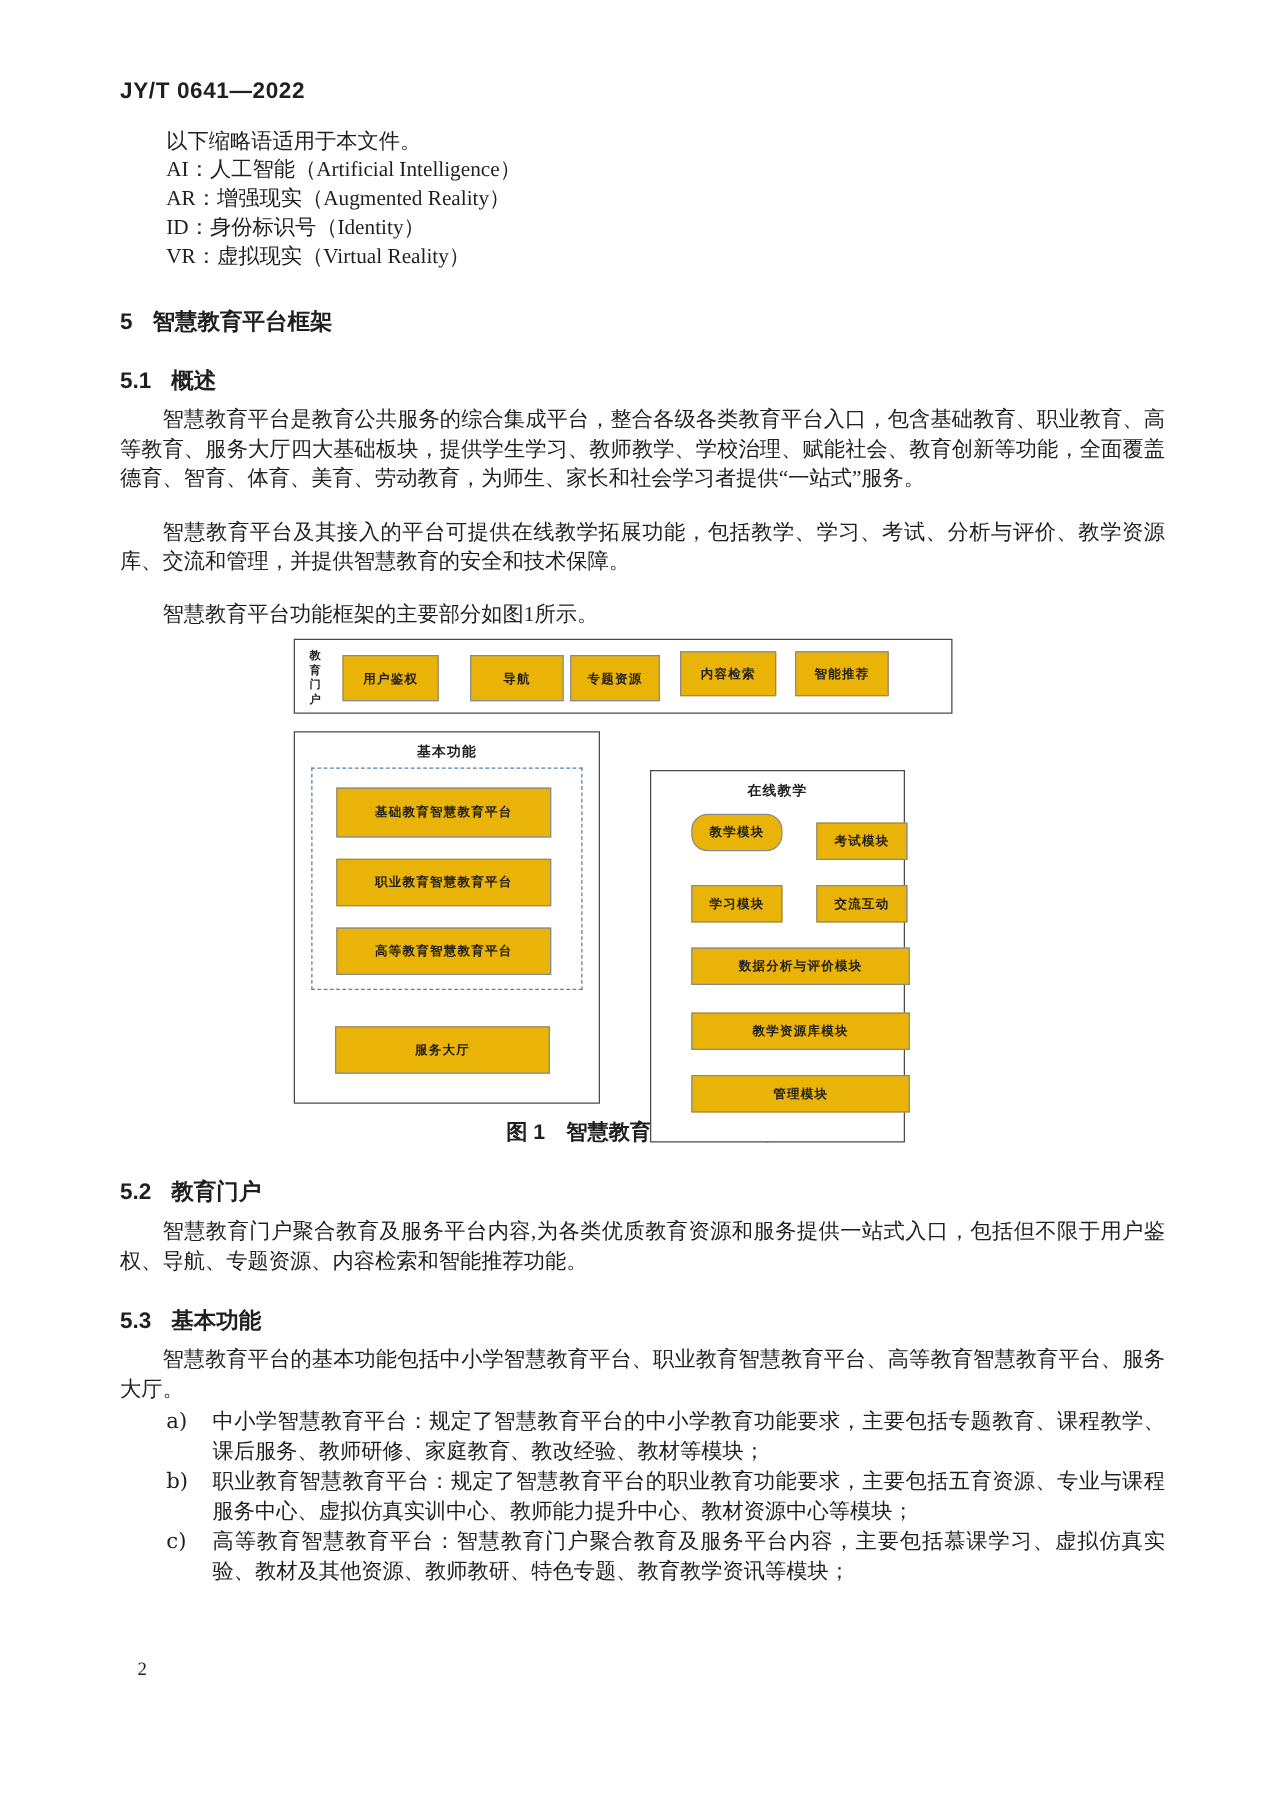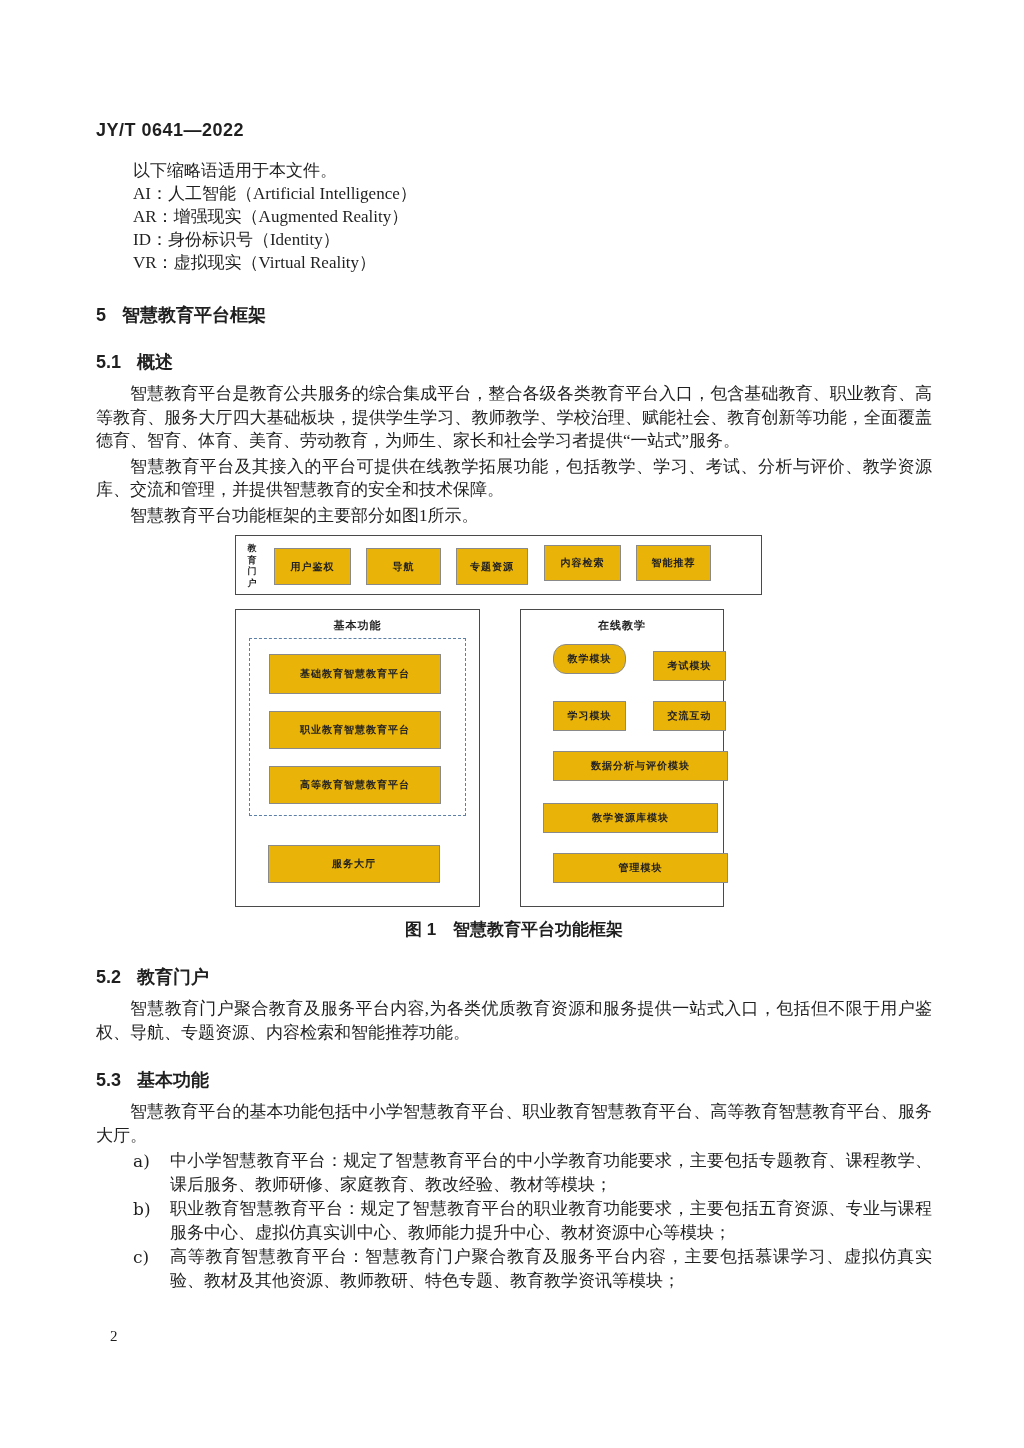--- a/index.html
+++ b/index.html
@@ -11,21 +11,21 @@
     width: 1024px;
     height: 1448px;
     position: relative;
     overflow: hidden;
     font-family: "Liberation Serif", "DejaVu Serif", serif;
     color: #1f1f1f;
   }
   .page {
     position: absolute;
     inset: 0;
-    padding: 120px 92px 0 96px;
+    padding: 62px 92px 0 96px;
     box-sizing: border-box;
   }
   
   .doc-header {
     font-family: "Liberation Sans", sans-serif;
     font-weight: bold;
     font-size: 18px;
     letter-spacing: 0.5px;
   }
   
@@ -46,21 +46,21 @@
   .h-section { margin-top: 25px; }
   .h-num { display: inline-block; margin-right: 16px; }
   
   .para {
     margin: 9px 0 0 0;
     font-size: 17px;
     line-height: 23.5px;
     text-align: justify;
     text-indent: 2em;
   }
-  .para.tight { margin-top: 2px; font-family: Liberation Serif, serif; }
+  .para.tight { margin-top: 19px; font-family: Liberation Serif, serif; }
   
   .figure-wrap {
     position: relative;
     width: 527px;
     height: 375px;
     margin: 8px 0 0 139px;
   }
   .portal-bar {
     position: absolute;
     left: 0; top: 0;
@@ -87,34 +87,34 @@
     display: flex;
     align-items: center;
     justify-content: center;
     font-size: 10px;
     font-weight: 600;
     letter-spacing: 1px;
     color: #222;
   }
   
   .pb0 { left: 38px;  top: 12px; width: 77px; height: 37px; }
-  .pb1 { left: 130px; top: 12px; width: 75px; height: 37px; }
+  .pb1 { left: 140px; top: 12px; width: 75px; height: 37px; }
   .pb2 { left: 220px; top: 12px; width: 72px; height: 37px; }
   .pb3 { left: 308px; top: 9px;  width: 77px; height: 36px; }
   .pb4 { left: 400px; top: 9px;  width: 75px; height: 36px; }
   .panel {
     position: absolute;
     top: 74px;
     height: 298px;
     border: 1px solid #4a4a4a;
     box-sizing: border-box;
     background: #ffffff;
   }
   .panel-basic  { left: 0;     width: 245px; }
-  .panel-online { left: 285px; width: 204px; }
+  .panel-online { left: 285px; width: 204px; margin-top: 31px; }
   .panel-title {
     position: absolute;
     top: 8px; left: 0; right: 0;
     text-align: center;
     font-size: 11px;
     font-weight: bold;
     letter-spacing: 1px;
   }
   .dashed-zone {
     position: absolute;
@@ -126,21 +126,21 @@
   .bb0 { left: 19px; top: 15px;  width: 172px; height: 40px; }
   .bb1 { left: 19px; top: 72px;  width: 172px; height: 38px; }
   .bb2 { left: 19px; top: 127px; width: 172px; height: 38px; }
   .bb-service { left: 32px; top: 235px; width: 172px; height: 38px; }
   
   .ob0 { left: 32px;  top: 34px;  width: 73px;  height: 30px; border-radius: 13px; }
   .ob1 { left: 132px; top: 41px;  width: 73px;  height: 30px; }
   .ob2 { left: 32px;  top: 91px;  width: 73px;  height: 30px; }
   .ob3 { left: 132px; top: 91px;  width: 73px;  height: 30px; }
   .ow0 { left: 32px;  top: 141px; width: 175px; height: 30px; }
-  .ow1 { left: 22px;  top: 193px; width: 175px; height: 30px; font-family: Liberation Serif, serif; }
+  .ow1 { left: 32px;  top: 193px; width: 175px; height: 30px; font-family: Liberation Serif, serif; }
   .ow2 { left: 32px;  top: 243px; width: 175px; height: 30px; }
   
   .fig-caption {
     margin-top: 8px;
     text-align: center;
     font-family: "Liberation Sans", sans-serif;
     font-weight: bold;
     font-size: 17px;
   }
   

